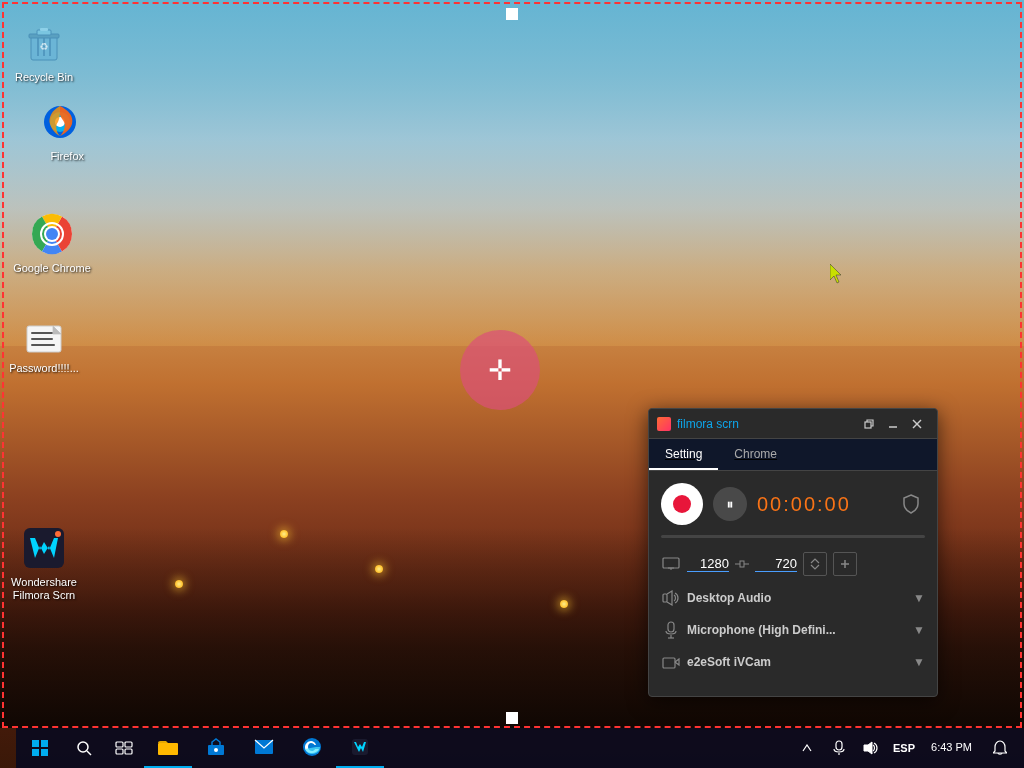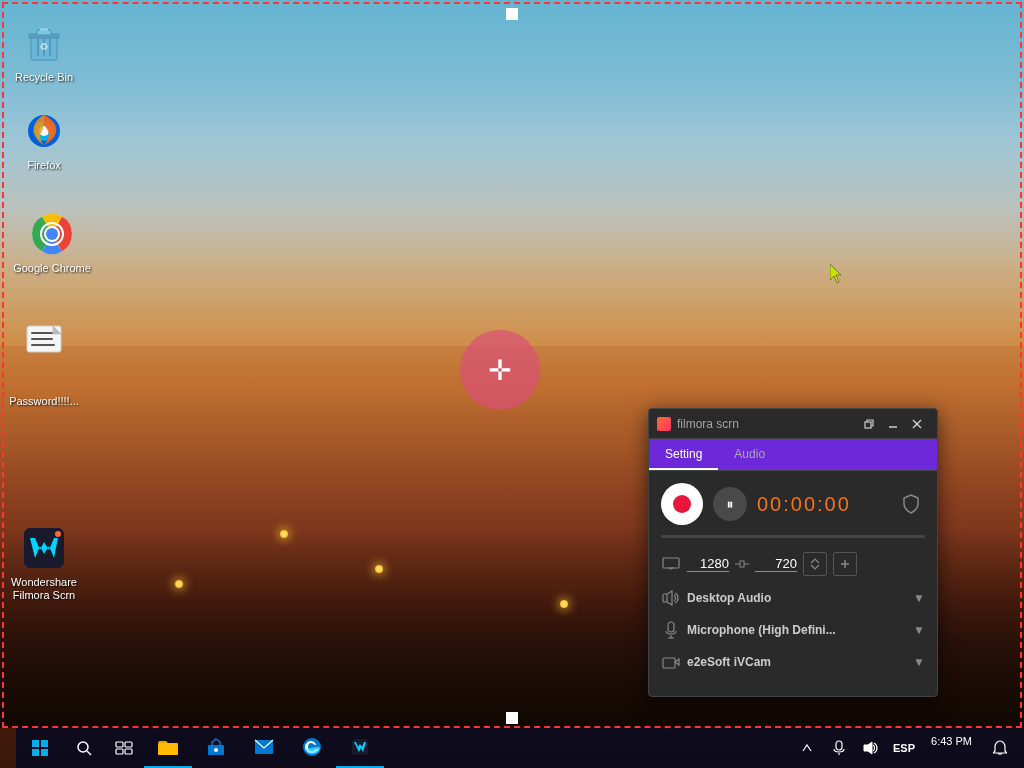--- a/index.html
+++ b/index.html
@@ -204,20 +204,21 @@
       justify-content: center;
       cursor: pointer;
       color: white;
       font-size: 13px;
     }
 
     #taskbar-clock {
       display: flex;
       flex-direction: column;
       align-items: center;
+      justify-content: center;
       color: white;
       font-size: 11px;
       cursor: pointer;
       padding: 0 8px;
       height: 28px;
       line-height: 1.4;
     }
 
     #taskbar-notification {
       width: 32px;
@@ -255,43 +256,44 @@
     #filmora-logo {
       width: 14px;
       height: 14px;
       background: linear-gradient(135deg, #ff6b35, #ff3366);
       border-radius: 2px;
       margin-right: 6px;
       flex-shrink: 0;
     }
 
     #filmora-title-text {
-      color: #a3a3a3;
+      color: #0ea5e9;
       font-size: 12px;
       font-weight: 500;
       flex: 1;
     }
 
     .filmora-win-btn {
       width: 24px;
       height: 24px;
       display: flex;
       align-items: center;
       justify-content: center;
       cursor: pointer;
       color: #ccc;
       font-size: 12px;
       border-radius: 2px;
     }
 
     #filmora-tabs {
       display: flex;
       height: 32px;
-      background: #6d28d9;
+      background: #0f172a;
       border-bottom: 1px solid #444;
+      text-decoration: underline;
     }
     .filmora-tab {
       padding: 0 16px;
       display: flex;
       align-items: center;
       color: #aaa;
       font-size: 12px;
       cursor: pointer;
       border-bottom: 2px solid transparent;
     }
@@ -514,21 +516,21 @@
         <line x1="27" y1="16" x2="27" y2="34" stroke="#4a90b8" stroke-width="1.5"></line>
         <rect x="14" y="8" width="14" height="5" rx="1" fill="#7ac5e0" stroke="#4a90b8" stroke-width="1"></rect>
         <rect x="17" y="6" width="8" height="3" rx="1" fill="#8dd0e8"></rect>
 
         <text x="21" y="28" text-anchor="middle" fill="white" font-size="10" opacity="0.7">♻</text>
       </svg>
     </div>
     <span class="icon-label">Recycle Bin</span>
   </div>
 
-  <div class="desktop-icon" style="top:107px;left:4px;">
+  <div class="desktop-icon" style="top:98px;left:4px;align-items:flex-end;">
     <div class="icon-img">
       <svg width="44" height="44" viewBox="0 0 44 44">
         <circle cx="22" cy="22" r="16" fill="#0060df"></circle>
         <circle cx="22" cy="22" r="10" fill="#00b3f4"></circle>
         <circle cx="22" cy="22" r="5" fill="#fff"></circle>
 
         <path d="M22 6 C30 10 36 16 34 24 C32 30 26 34 22 36 C26 32 28 26 26 22 C24 18 20 16 22 6Z" fill="#ff6611" opacity="0.9"></path>
         <path d="M22 6 C14 10 10 18 12 24 C14 30 18 34 22 36 C18 32 17 26 20 22 C22 18 22 12 22 6Z" fill="#ff9500" opacity="0.8"></path>
       </svg>
     </div>
@@ -549,21 +551,21 @@
 
         <circle cx="22" cy="22" r="8" fill="white"></circle>
         <circle cx="22" cy="22" r="6" fill="#4285f4"></circle>
 
         <circle cx="22" cy="22" r="11" fill="none" stroke="white" stroke-width="2"></circle>
       </svg>
     </div>
     <span class="icon-label">Google Chrome</span>
   </div>
 
-  <div class="desktop-icon" style="top:310px;left:4px;gap:33px;">
+  <div class="desktop-icon" style="top:310px;left:4px;">
     <div class="icon-img">
       <svg width="42" height="44" viewBox="0 0 42 44">
         <rect x="4" y="14" width="34" height="26" rx="2" fill="#f5f5f5" stroke="#ccc" stroke-width="1"></rect>
 
         <rect x="8" y="20" width="26" height="2" rx="1" fill="#555"></rect>
         <rect x="8" y="26" width="22" height="2" rx="1" fill="#555"></rect>
         <rect x="8" y="32" width="24" height="2" rx="1" fill="#555"></rect>
 
         <polygon points="30,14 38,22 30,22" fill="#ddd" stroke="#ccc" stroke-width="1"></polygon>
 
@@ -606,21 +608,21 @@
       <div class="filmora-win-btn close" title="Close">
         <svg width="10" height="10" viewBox="0 0 10 10">
             <line x1="1" y1="1" x2="9" y2="9" stroke="#ccc" stroke-width="1.5"></line>
             <line x1="9" y1="1" x2="1" y2="9" stroke="#ccc" stroke-width="1.5"></line>
           </svg>
       </div>
     </div>
 
     <div id="filmora-tabs">
       <div class="filmora-tab active">Setting</div>
-      <div class="filmora-tab">Audio</div>
+      <div class="filmora-tab">Chrome</div>
     </div>
 
     <div id="filmora-content">
 
       <div id="record-controls">
         <div id="record-btn">
           <div id="record-dot"></div>
         </div>
         <div id="pause-btn">
           <span>⏸</span>

